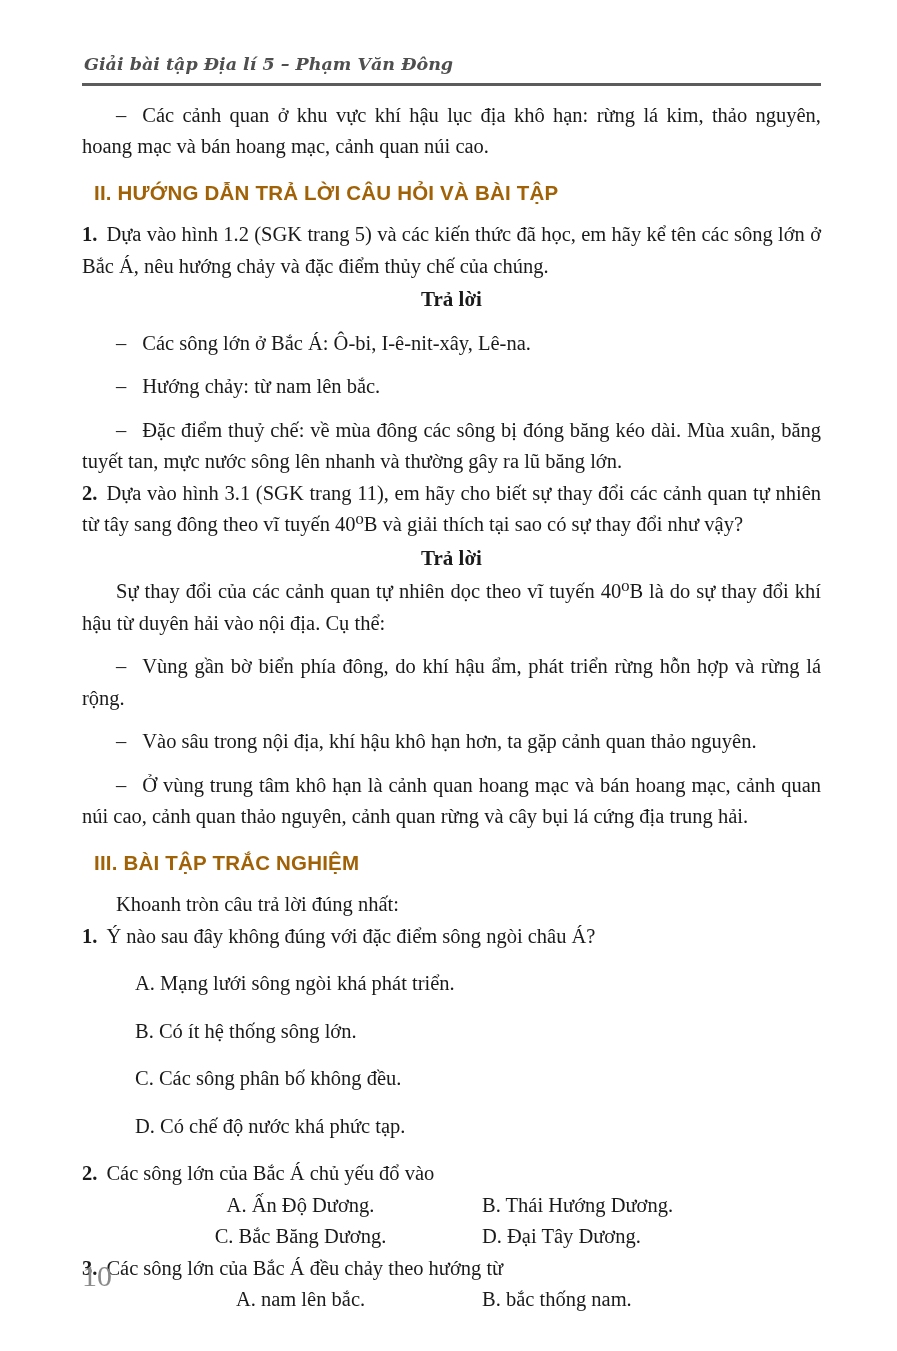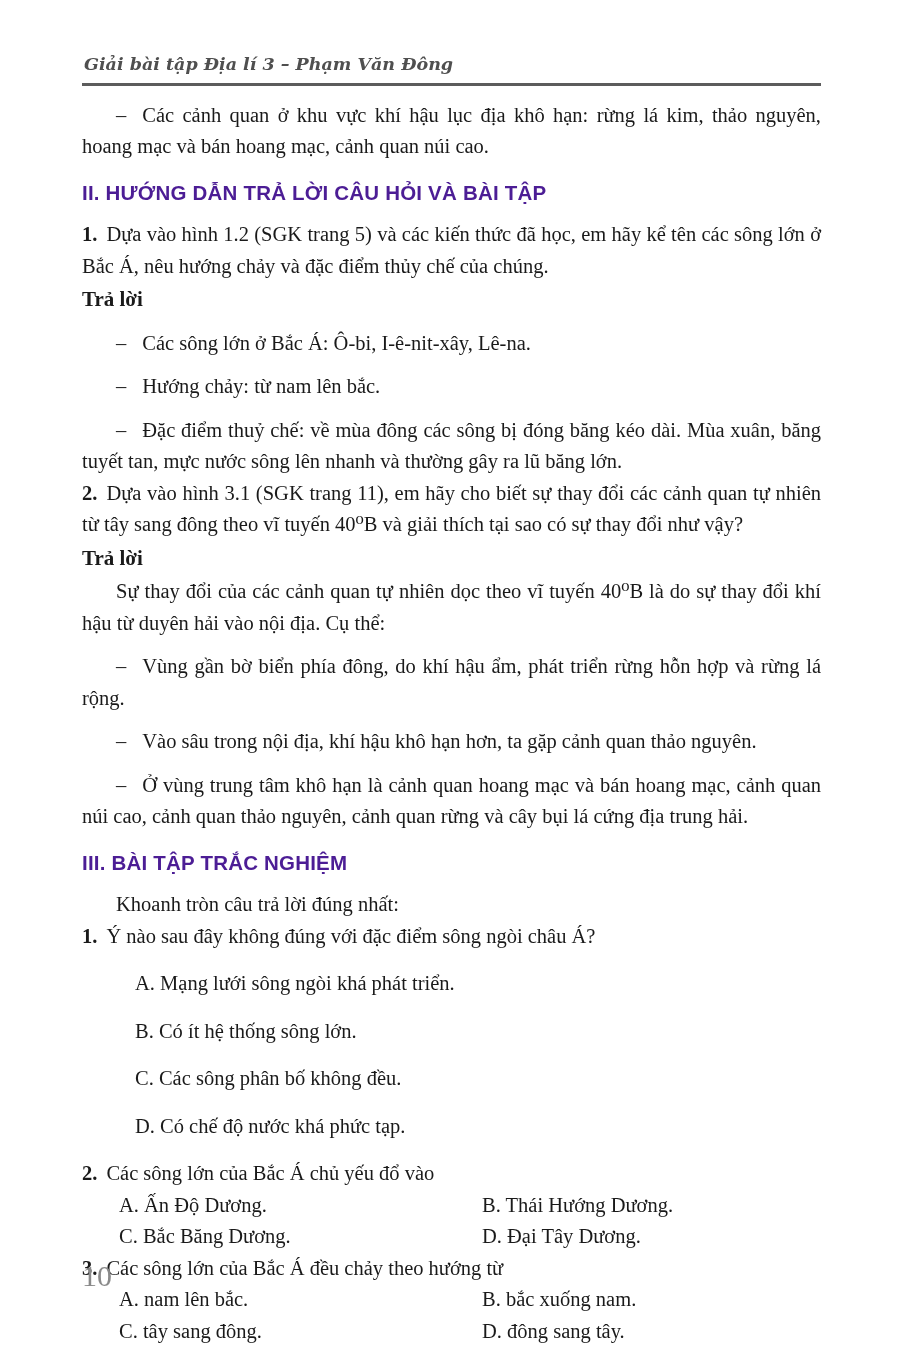--- a/index.html
+++ b/index.html
@@ -33,47 +33,47 @@
   .para { margin: 0; text-align: justify; }
   .para.dash { text-indent: 34px; margin-top: 12px; }
   .dash-marker { padding-right: 16px; }
   .num { padding-right: 9px; }
   .p-indent { margin: 0; text-align: justify; text-indent: 34px; }
   .heading {
     font-family: "Liberation Sans", "DejaVu Sans", sans-serif;
     font-weight: bold;
     font-size: 20.5px;
     letter-spacing: 0.2px;
-    color: #4c1d95;
-    margin: 14px 0 11px 0;
+    color: #a16207;
+    margin: 14px 0 11px 12px;
   }
   .center-bold {
     margin: 2px 0;
-    text-align: left;
+    text-align: center;
     font-weight: bold;
     font-size: 21px;
   }
   .option { margin: 16px; padding-left: 37px; }
   .option-row { margin: 0; padding-left: 37px; }
-  .opt-left { display: inline-block; width: 363px; }
+  .opt-left { display: inline-block; width: 363px; text-align: center; }
   .page-number {
     position: absolute;
     left: 82px;
     bottom: 58px;
     font-family: "Liberation Serif", "DejaVu Serif", serif;
     font-size: 30px;
     color: #8a8a8a;
   }
 </style>
 </head>
 <body>
 
 <div class="page">
   <div class="content">
-    <div class="header">Giải bài tập Địa lí 3 – Phạm Văn Đông</div>
+    <div class="header">Giải bài tập Địa lí 5 – Phạm Văn Đông</div>
     <div class="body">
         <p class="para dash"><span class="dash-marker">–</span>Các cảnh quan ở khu vực khí hậu lục địa khô hạn: rừng lá kim, thảo nguyên, hoang mạc và bán hoang mạc, cảnh quan núi cao.</p>
         <h2 class="heading">II. HƯỚNG DẪN TRẢ LỜI CÂU HỎI VÀ BÀI TẬP</h2>
         <p class="para"><b class="num">1.</b>Dựa vào hình 1.2 (SGK trang 5) và các kiến thức đã học, em hãy kể tên các sông lớn ở Bắc Á, nêu hướng chảy và đặc điểm thủy chế của chúng.</p>
         <p class="center-bold">Trả lời</p>
         <p class="para dash"><span class="dash-marker">–</span>Các sông lớn ở Bắc Á: Ô-bi, I-ê-nit-xây, Lê-na.</p>
         <p class="para dash"><span class="dash-marker">–</span>Hướng chảy: từ nam lên bắc.</p>
         <p class="para dash"><span class="dash-marker">–</span>Đặc điểm thuỷ chế: về mùa đông các sông bị đóng băng kéo dài. Mùa xuân, băng tuyết tan, mực nước sông lên nhanh và thường gây ra lũ băng lớn.</p>
         <p class="para"><b class="num">2.</b>Dựa vào hình 3.1 (SGK trang 11), em hãy cho biết sự thay đổi các cảnh quan tự nhiên từ tây sang đông theo vĩ tuyến 40⁰B và giải thích tại sao có sự thay đổi như vậy?</p>
         <p class="center-bold">Trả lời</p>
@@ -85,18 +85,17 @@
         <p class="p-indent">Khoanh tròn câu trả lời đúng nhất:</p>
         <p class="para"><b class="num">1.</b>Ý nào sau đây không đúng với đặc điểm sông ngòi châu Á?</p>
         <p class="option">A. Mạng lưới sông ngòi khá phát triển.</p>
         <p class="option">B. Có ít hệ thống sông lớn.</p>
         <p class="option">C. Các sông phân bố không đều.</p>
         <p class="option">D. Có chế độ nước khá phức tạp.</p>
         <p class="para"><b class="num">2.</b>Các sông lớn của Bắc Á chủ yếu đổ vào</p>
         <p class="option-row"><span class="opt-left">A. Ấn Độ Dương.</span><span class="opt-right">B. Thái Hướng Dương.</span></p>
         <p class="option-row"><span class="opt-left">C. Bắc Băng Dương.</span><span class="opt-right">D. Đại Tây Dương.</span></p>
         <p class="para"><b class="num">3.</b>Các sông lớn của Bắc Á đều chảy theo hướng từ</p>
-        <p class="option-row"><span class="opt-left">A. nam lên bắc.</span><span class="opt-right">B. bắc xuống nam.</span></p>
-        <p class="option-row"><span class="opt-left">C. tây sang đông.</span><span class="opt-right">D. đông sang tây.</span></p>
+        <p class="option-row"><span class="opt-left">A. nam lên bắc.</span><span class="opt-right">B. bắc thống nam.</span></p>
       </div>
   </div>
   <div class="page-number">10</div>
 </div>
 
 </body></html>

